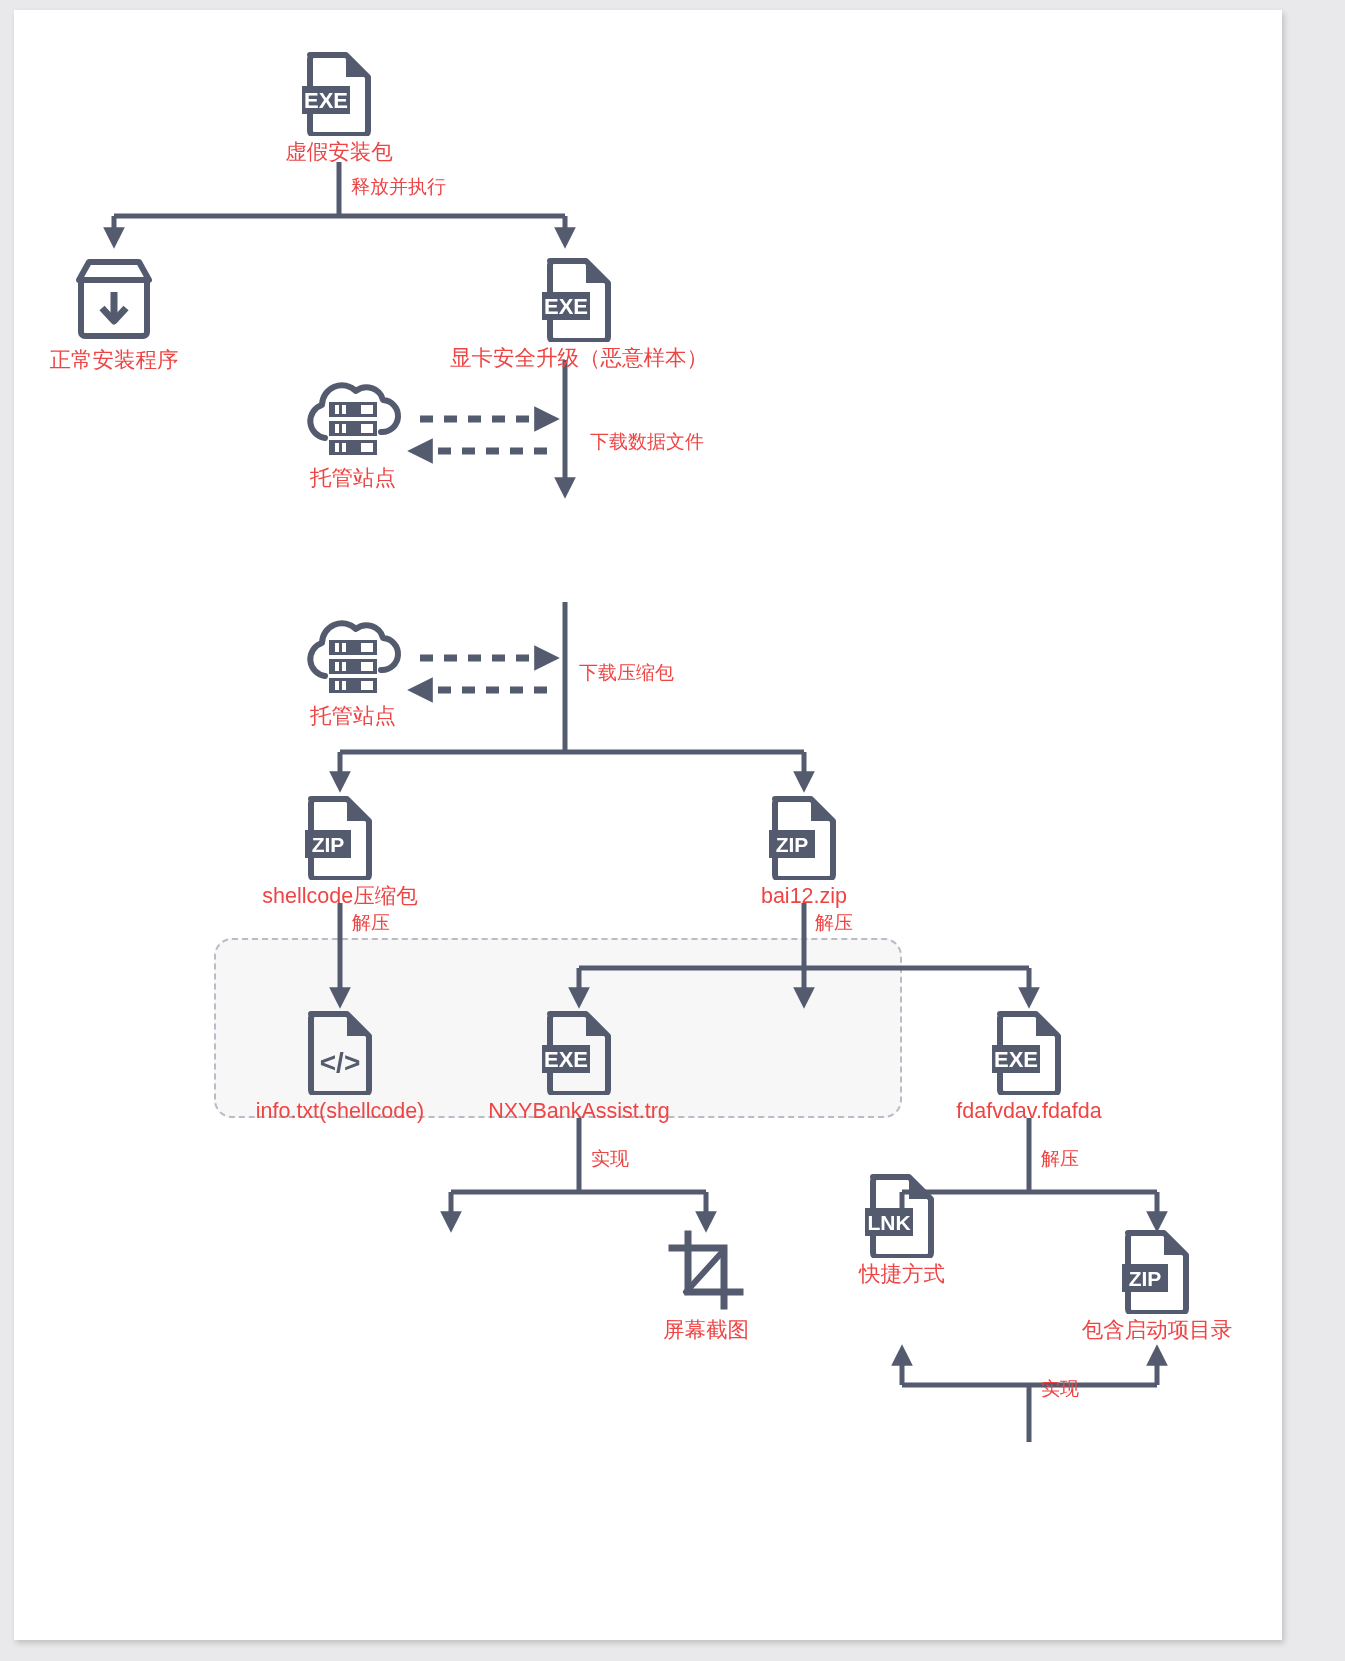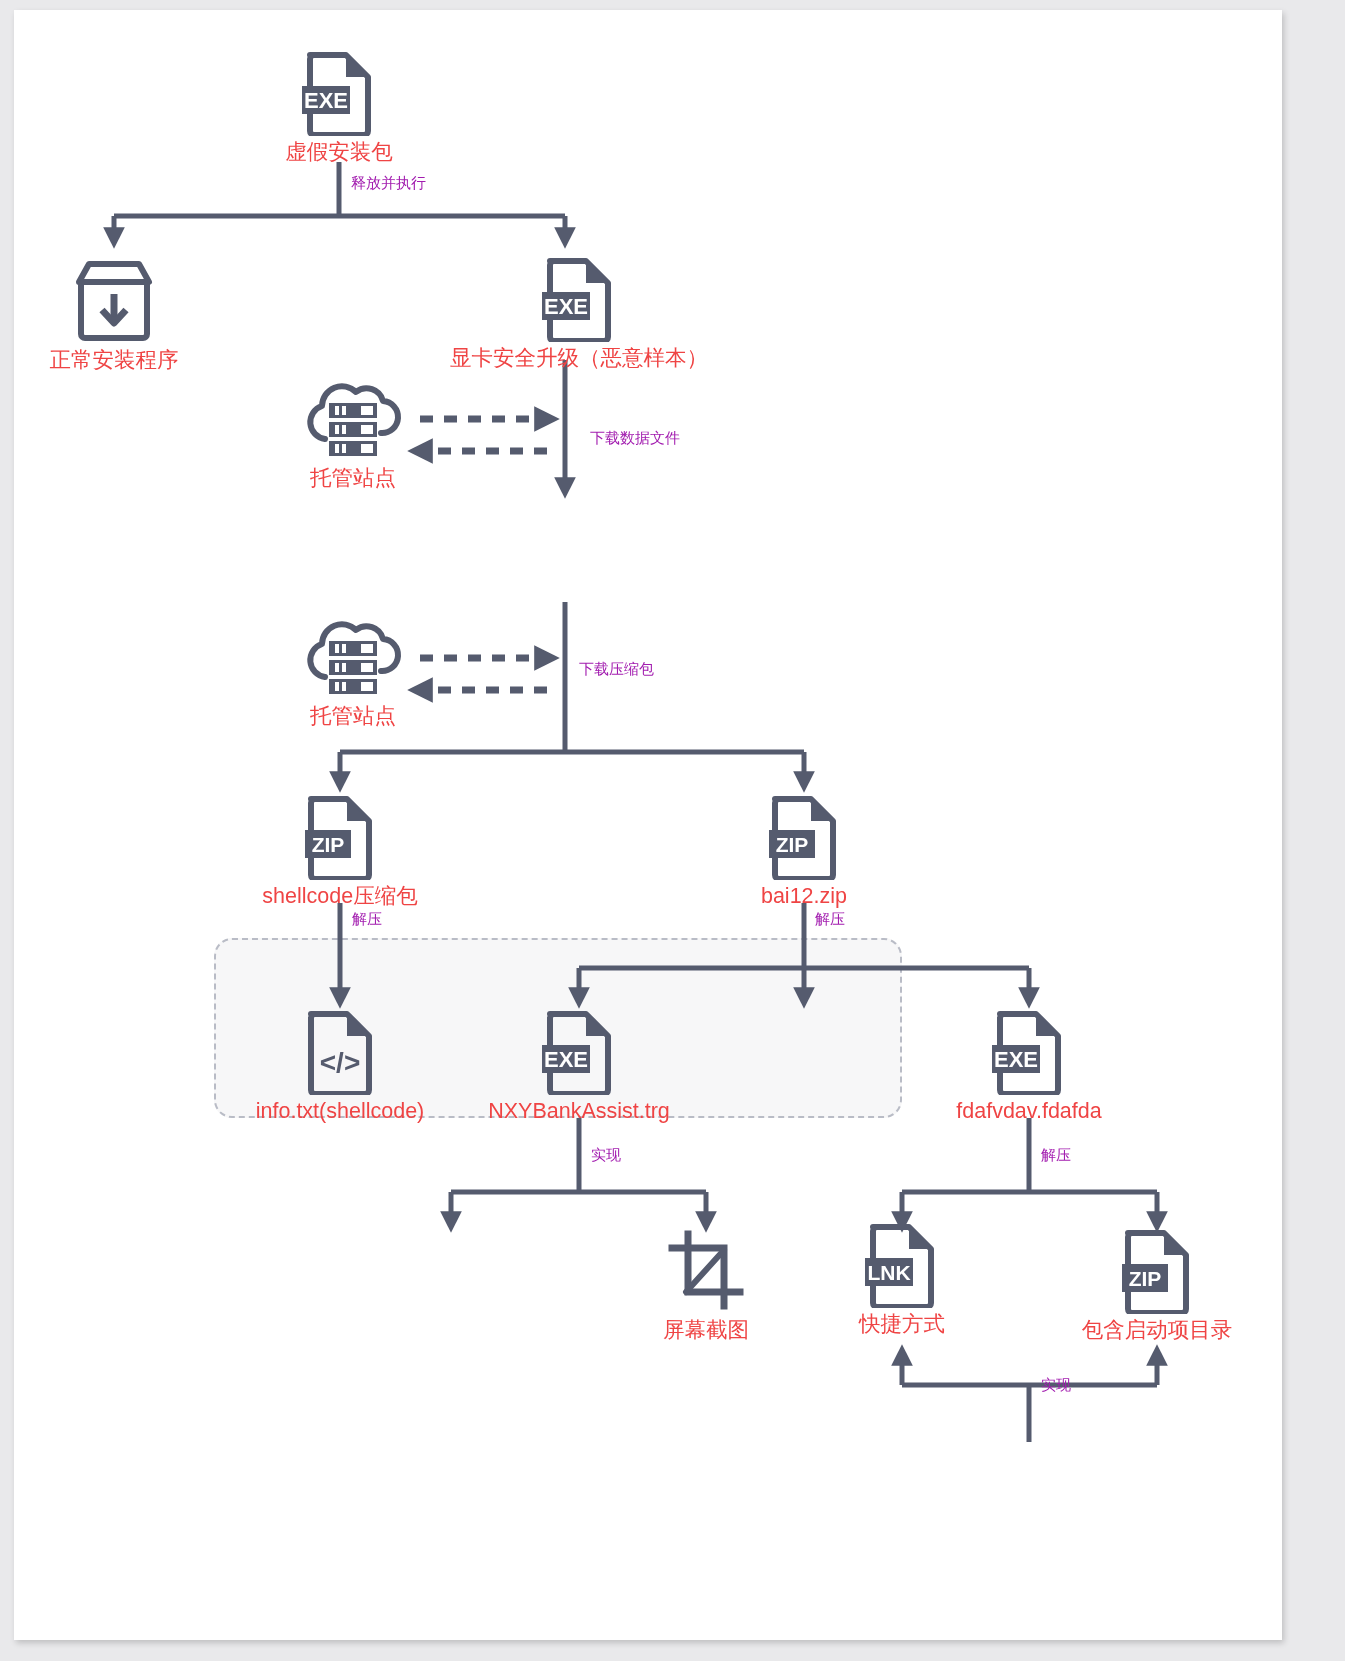--- a/index.html
+++ b/index.html
@@ -28,33 +28,33 @@
     width: 1268px; height: 1630px;
   }
   .node {
     position: absolute;
     display: flex;
     flex-direction: column;
     align-items: center;
     width: 240px;
     margin-left: -120px;
   }
-  .node .glyph { height: 86px; display:flex; align-items:center; justify-content:center; }
+  .node .glyph { height: 86px; display:flex; justify-content:center; }
   .node .caption {
     margin-top: 4px;
     color: #ef4444;
     font-size: 21.5px;
     line-height: 1.2;
     white-space: nowrap;
     text-align: center;
   }
   .edge-label {
     position: absolute;
-    color: #a21caf;
-    font-size: 15px;
+    color: #ef4444;
+    font-size: 19px;
     white-space: nowrap;
     font-family: Liberation Serif, serif;
   }
   .dashbox {
     position: absolute;
     border: 2px dashed #b9bcc6;
     border-radius: 18px;
     background: #f7f7f8;
   }
 </style>
@@ -273,21 +273,21 @@
       <div class="glyph">
         <svg width="84" height="86" viewBox="0 0 84 86">
           <path d="M24 6 v58 h52" fill="none" stroke="#555b6e" stroke-width="7" stroke-linecap="square"></path>
           <path d="M8 20 h52 v58" fill="none" stroke="#555b6e" stroke-width="7" stroke-linecap="square"></path>
           <path d="M22 64 L60 22" fill="none" stroke="#555b6e" stroke-width="6" stroke-linecap="round"></path>
         </svg>
       </div>
       <div class="caption">屏幕截图</div>
     </div>
 
-    <div class="node" style="left:888px; top:1212px;">
+    <div class="node" style="left:888px; top:1162px;">
       <div class="glyph">
         <svg width="74" height="86" viewBox="0 0 74 86">
           <path d="M8 5 h36 l22 22 v54 a4 4 0 0 1 -4 4 h-50 a4 4 0 0 1 -4 -4 v-72 a4 4 0 0 1 4 -4 z" fill="none" stroke="#555b6e" stroke-width="6" stroke-linejoin="round"></path>
           <path d="M44 5 l22 22 h-22 z" fill="#555b6e"></path>
           <rect x="0" y="36" width="48" height="28" fill="#555b6e"></rect>
           <text x="24" y="58" font-family="Liberation Sans, sans-serif" font-size="21" font-weight="bold" fill="#ffffff" text-anchor="middle">LNK</text>
         </svg>
       </div>
       <div class="caption">快捷方式</div>
     </div>

